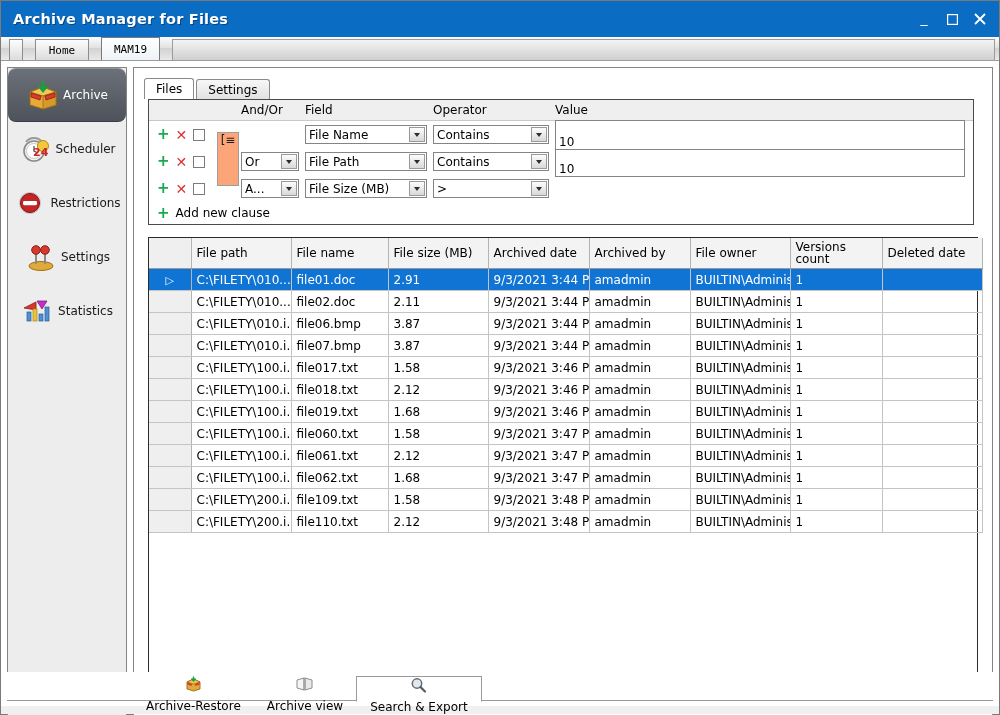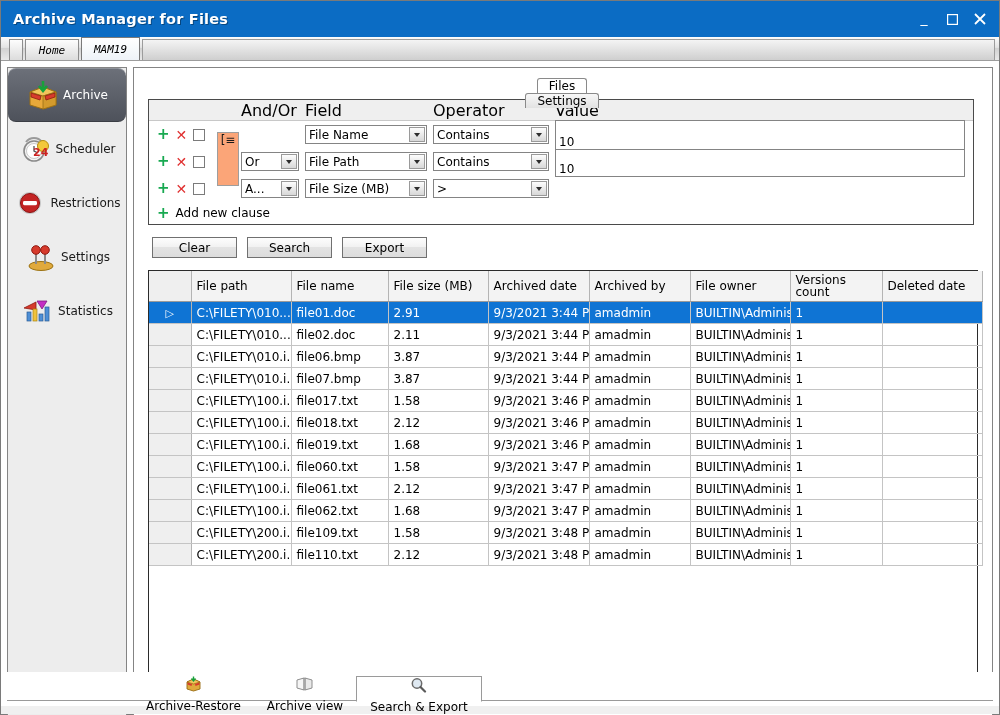--- a/index.html
+++ b/index.html
@@ -56,24 +56,23 @@
   .top-tab {
     height: 21px;
     min-width: 54px;
     padding: 0 12px;
     display: flex; align-items: center; justify-content: center;
     font-size: 12px;
     color: #000;
     background: linear-gradient(to bottom, #fdfdfd, #dcdcdc);
     border: 1px solid #8d8d8d;
     border-bottom: none;
-    margin-right: 2px;
+    margin-right: 12px;
     font-family: "DejaVu Sans Mono", "Liberation Mono", monospace;
     font-size: 11px;
-    font-style: italic;
   }
   .top-tab.spacer { min-width: 14px; padding: 0; }
   .top-tab.active {
     background: linear-gradient(to bottom, #ffffff, #eef3f8);
     border-color: #7a7a7a;
     height: 23px;
   }
   .top-tab-rest {
     flex: 1; height: 21px;
     background: linear-gradient(to bottom, #f4f4f4, #cfcfcf);
@@ -125,21 +124,21 @@
     margin-left: 6px;
     border: 1px solid #848484;
     background: #ffffff;
     display: flex; flex-direction: column;
     padding: 10px 10px 4px 10px;
     min-width: 0;
     height: 652px;
   }
 
   
-  .inner-tabs { display: flex; align-items: center; height: 21px; position: relative; z-index: 2; flex-direction: column; }
+  .inner-tabs { display: flex; align-items: flex-end; height: 21px; position: relative; z-index: 2; }
   .inner-tab {
     height: 20px; padding: 0 11px;
     display: flex; align-items: center;
     font-size: 12px;
     border: 1px solid #8a8a8a; border-bottom: none;
     border-radius: 3px 3px 0 0;
     background: linear-gradient(to bottom, #ffffff, #ececec);
     margin-right: 2px;
   }
   .inner-tab.active {
@@ -171,21 +170,21 @@
     display: flex; align-items: center;
     height: 27px;
   }
   .c-btns { width: 68px; flex: 0 0 68px; display: flex; align-items: center; gap: 6px; padding-left: 8px; }
   .c-marker { width: 24px; flex: 0 0 24px; position: relative; }
   .c-andor { width: 64px; flex: 0 0 64px; padding-right: 6px; }
   .c-field { width: 128px; flex: 0 0 128px; padding-right: 6px; }
   .c-op { width: 122px; flex: 0 0 122px; padding-right: 6px; }
   .c-val { flex: 1; padding-right: 8px; }
 
-  .hd { font-size: 16px; color: #000; }
+  .hd { font-size: 12px; color: #000; }
 
   .plus-icon { color: #18a951; font-size: 15px; font-weight: bold; line-height: 1; }
   .x-icon { color: #e03030; font-size: 14px; font-weight: bold; line-height: 1; }
   .chk {
     width: 12px; height: 12px;
     border: 1px solid #7b7b7b;
     background: #ffffff; display: inline-block;
   }
 
   .group-bar {
@@ -538,25 +537,20 @@
             </div>
           </div>
         </div>
 
         <div class="addclause">
           <span class="plus-icon">+</span>
           <span>Add new clause</span>
         </div>
       </div>
 
-      <div class="actions">
-        <div class="btn">Clear</div>
-        <div class="btn">Search</div>
-        <div class="btn">Export</div>
-      </div>
 
       <div class="grid-wrap">
         <table class="grid">
           <colgroup>
             <col style="width:42px">
             <col style="width:100px">
             <col style="width:97px">
             <col style="width:100px">
             <col style="width:101px">
             <col style="width:101px">

